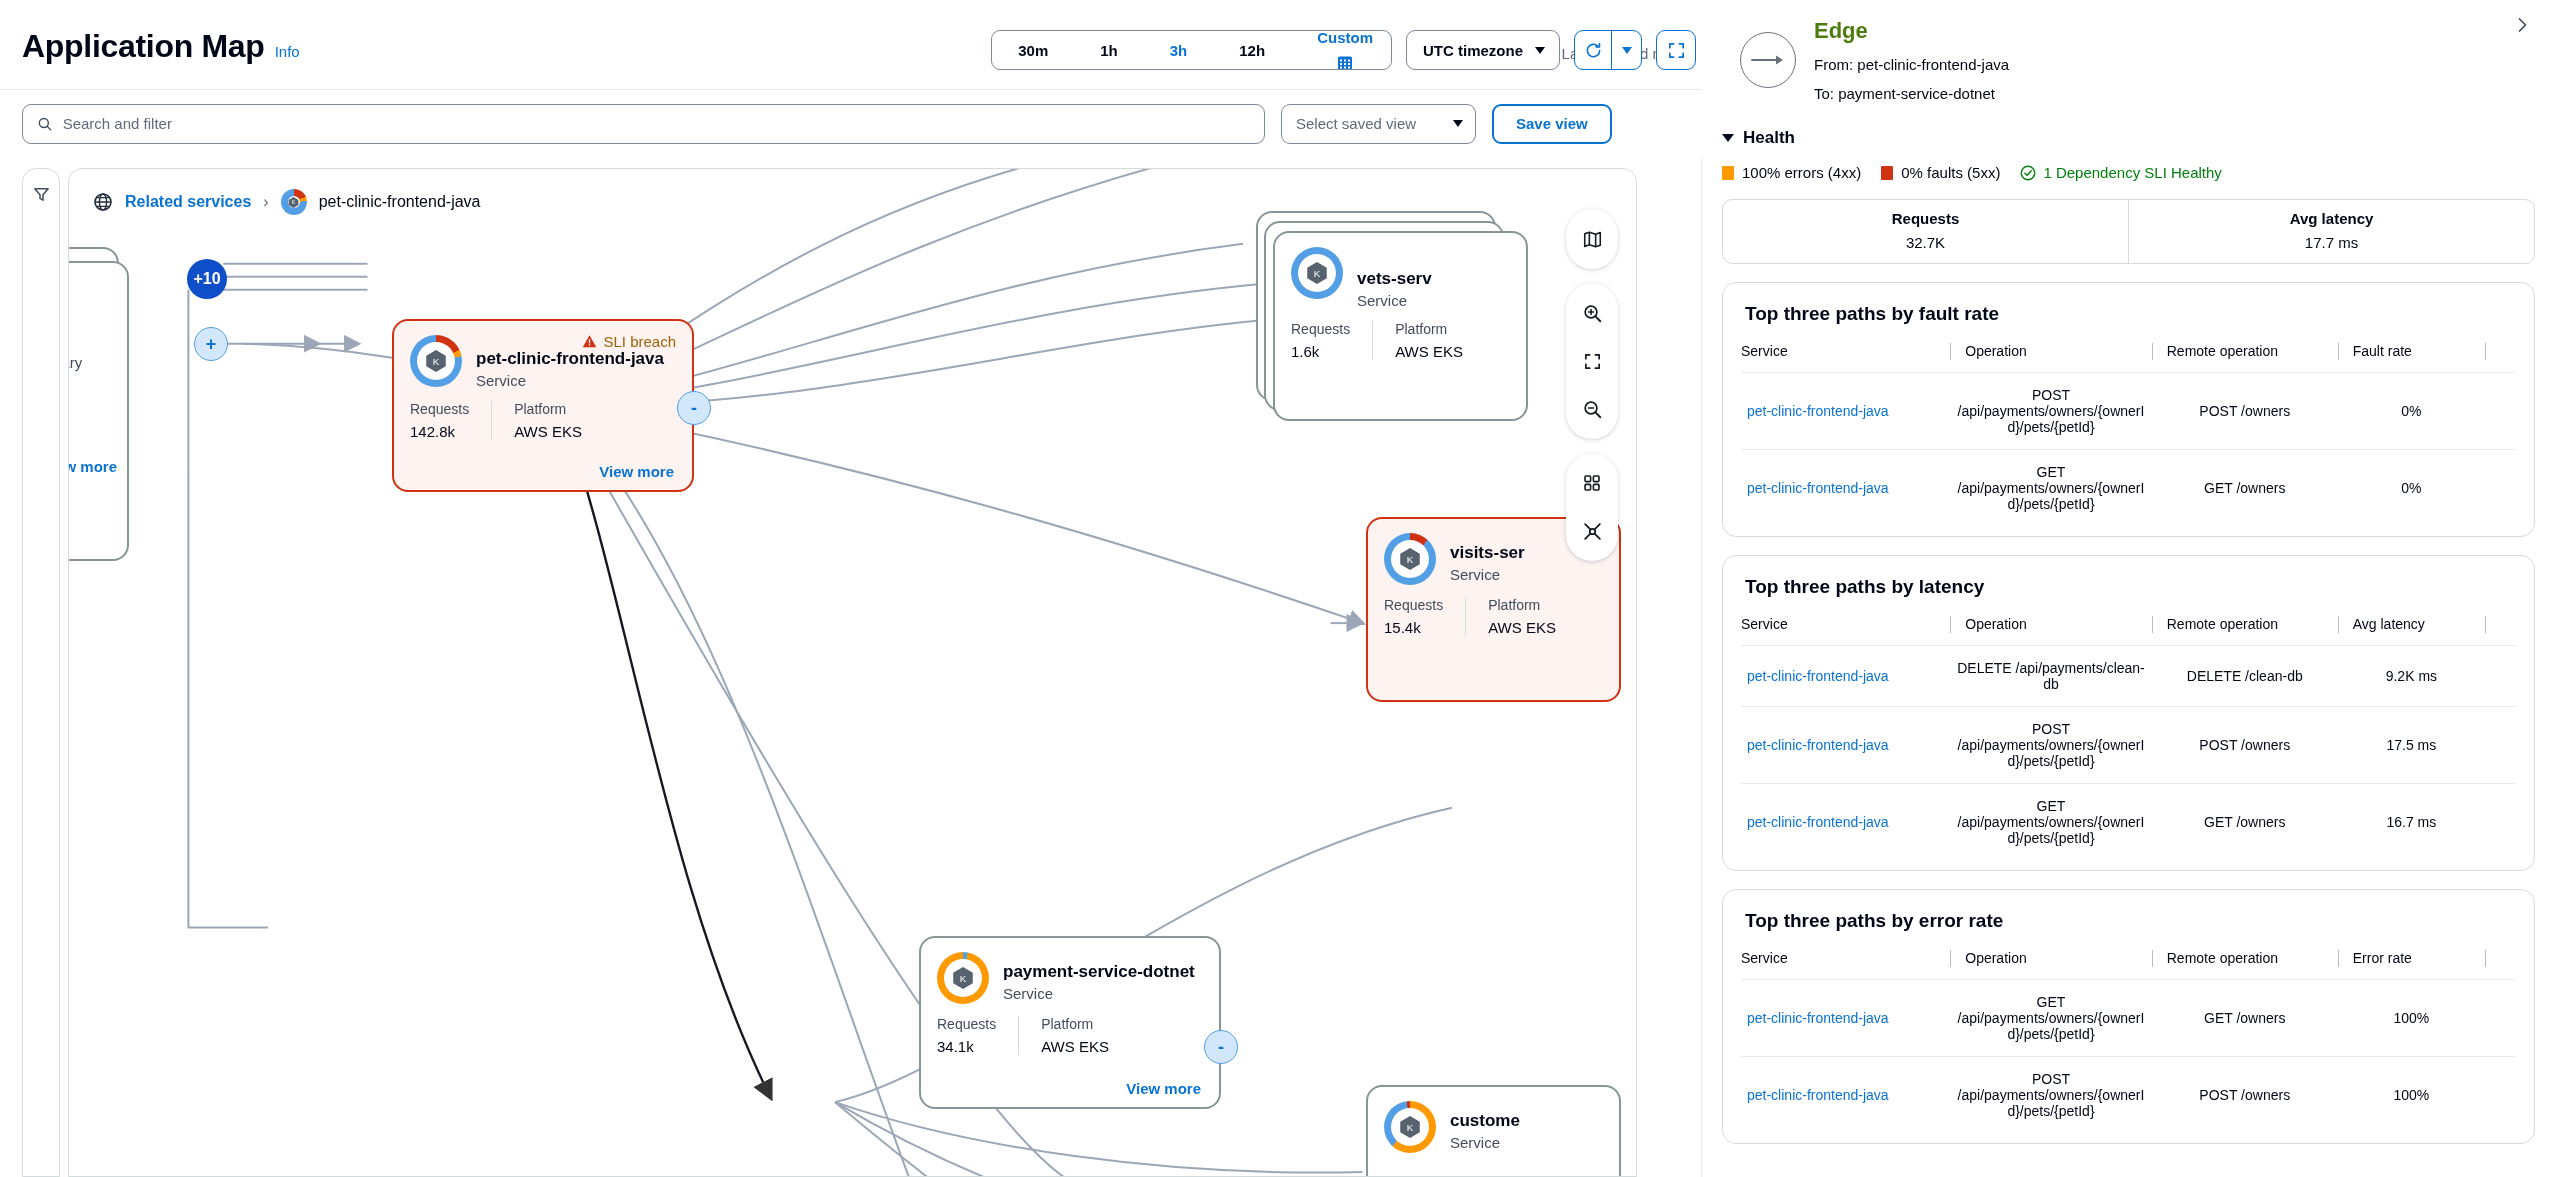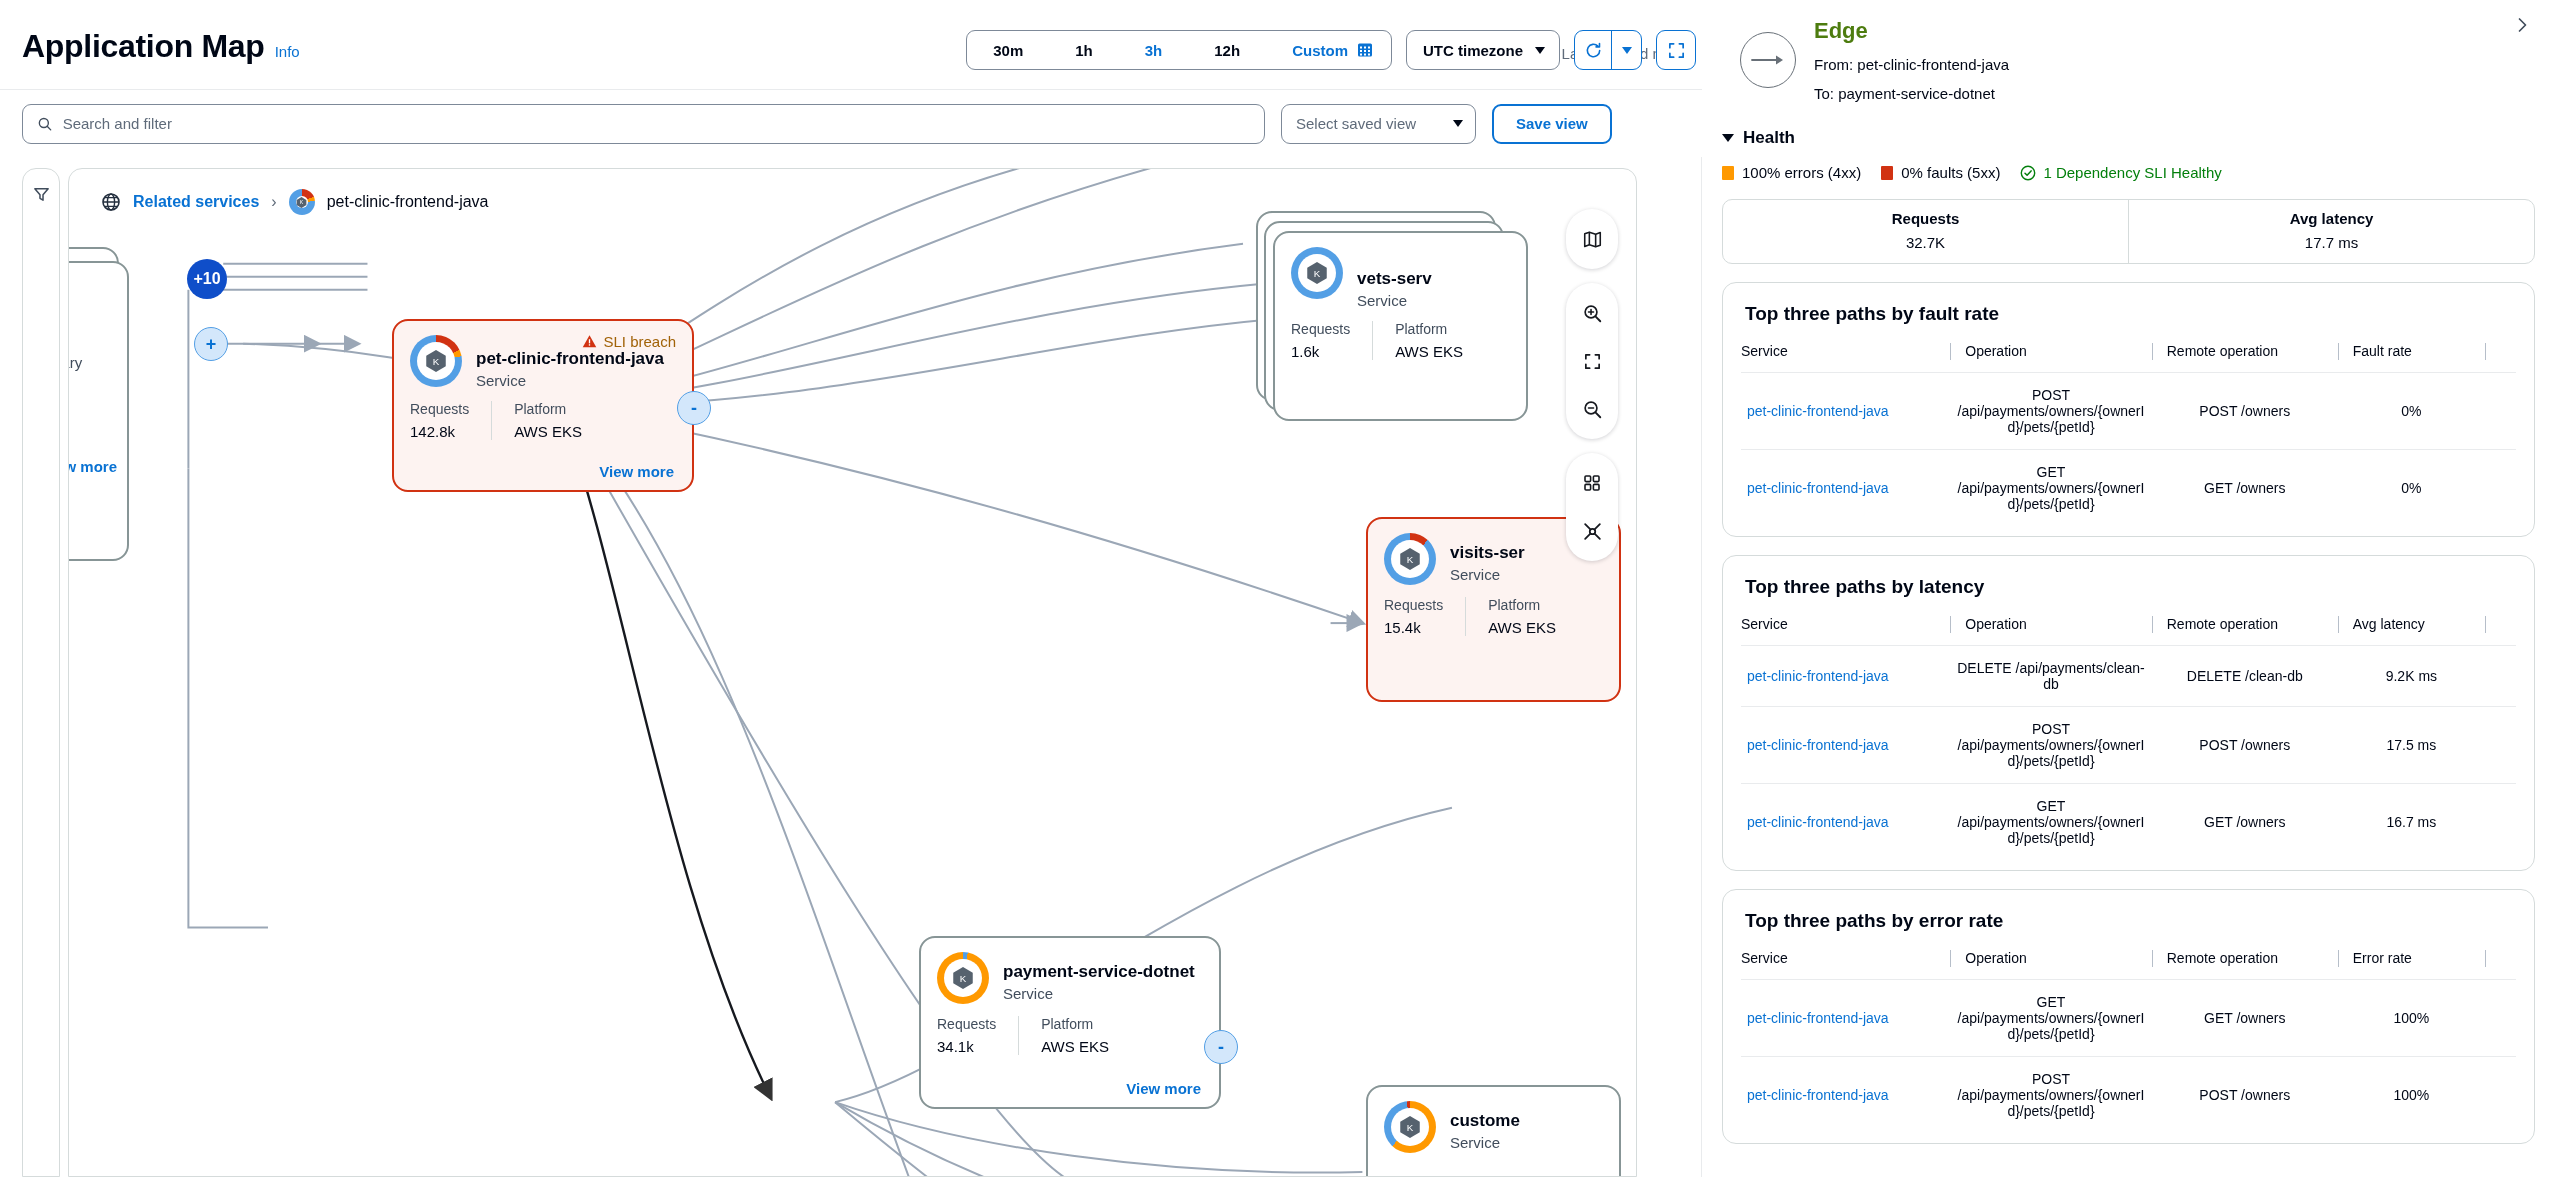--- a/index.html
+++ b/index.html
@@ -46,21 +46,21 @@
     background: #fff; overflow: hidden;
   }
   .seg-btn {
     padding: 0 26px; height: 100%;
     display: flex; align-items: center; justify-content: center;
     font-size: 15px; font-weight: 700; color: #000716; cursor: pointer;
     background: transparent; border: none; white-space: nowrap;
     font-family: inherit;
   }
   .seg-btn.active { color: #0972d3; }
-  .seg-btn.custom { color: #0972d3; gap: 9px; padding-right: 18px; }
+  .seg-btn.custom { color: #0972d3; gap: 9px; padding-right: 18px; flex-direction: column; }
   .cal-ico { width: 16px; height: 16px; display: inline-block; position: relative; }
   .cal-ico svg { display: block; }
 
   .tz-select {
     display: flex; align-items: center; gap: 12px;
     border: 1px solid #7d8998; border-radius: 9px; height: 40px;
     padding: 0 14px 0 16px; background: #fff; cursor: pointer;
     font-size: 15px; font-weight: 700; color: #000716; white-space: nowrap;
   }
   .caret { width: 0; height: 0; border-left: 5px solid transparent; border-right: 5px solid transparent; border-top: 7px solid #000716; }
@@ -116,21 +116,21 @@
     border: 1px solid #d5dbdb; border-top-left-radius: 14px; border-top-right-radius: 14px;
     background: #fff; display: flex; justify-content: center; padding-top: 16px;
   }
   .map-canvas {
     position: relative; flex: 1; height: 1009px;
     border: 1px solid #d5dbdb; border-top-left-radius: 14px; border-top-right-radius: 14px;
     background: #fff; overflow: hidden;
   }
 
   .breadcrumb {
-    position: absolute; left: 32px; top: 20px;
+    position: absolute; left: 24px; top: 20px;
     display: flex; align-items: center; gap: 12px; font-size: 16px; z-index: 6;
   }
   .bc-link { color: #0972d3; font-weight: 700; cursor: pointer; }
   .bc-sep { color: #5f6b7a; font-size: 16px; }
   .bc-current { color: #000716; }
 
   
   .donut { position: relative; border-radius: 50%; flex: none; }
   .donut::after {
     content: ""; position: absolute; inset: 7px; border-radius: 50%; background: #fff;

